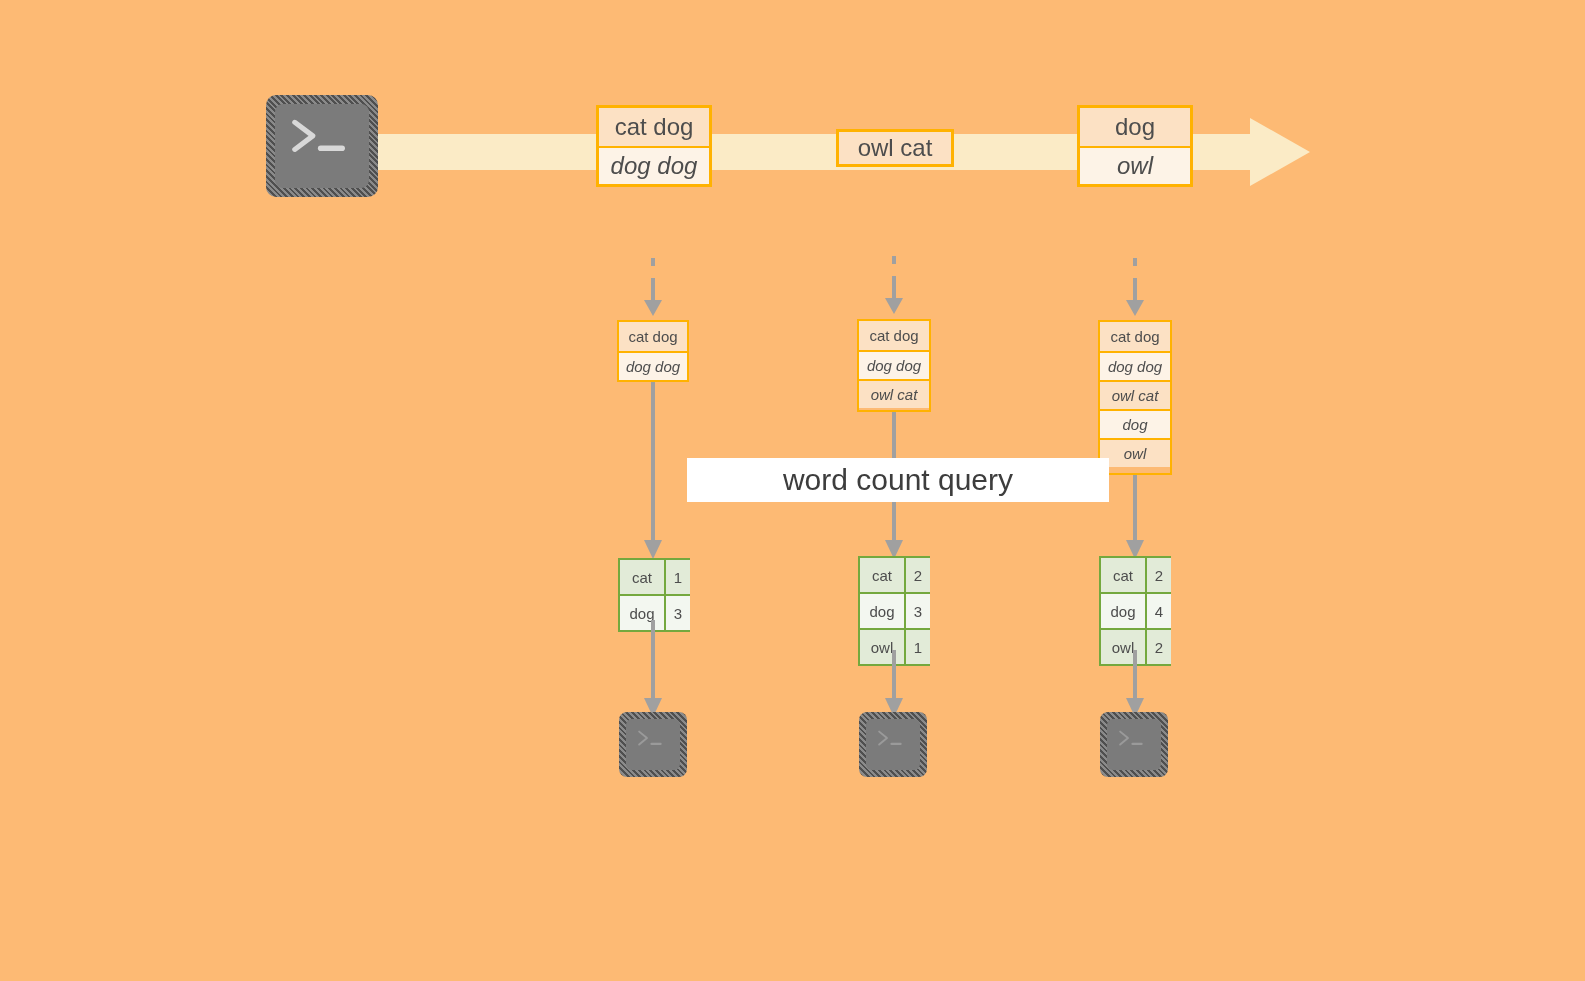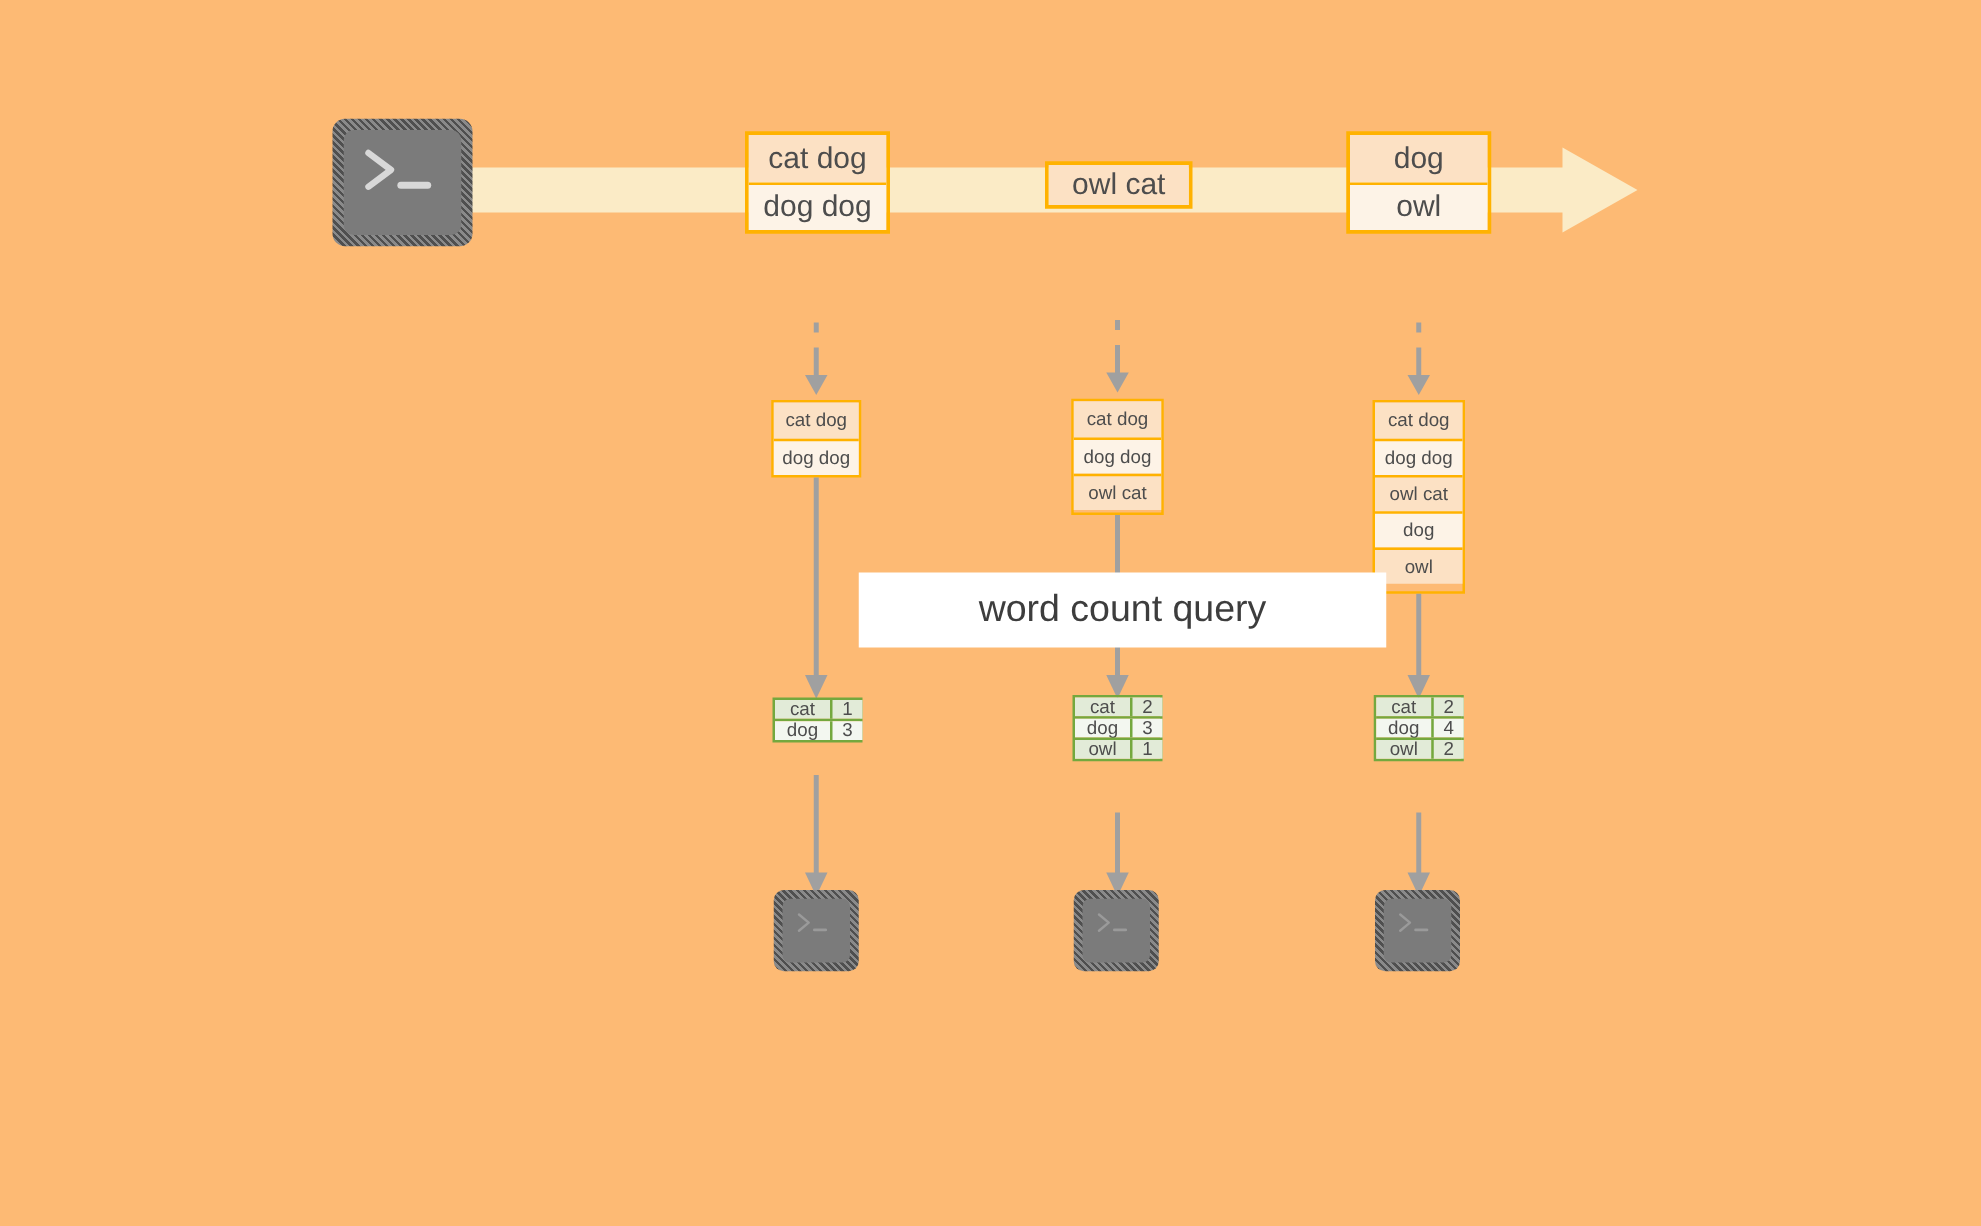--- a/index.html
+++ b/index.html
@@ -66,40 +66,40 @@
     box-sizing: border-box;
     display: flex;
     align-items: center;
     justify-content: center;
     color: #4d4d4d;
     white-space: nowrap;
     overflow: hidden;
   }
   .msgcell.shade-a { background: #FCE1C4; }
   .msgcell.shade-b { background: #FDF3E7; }
-  .msgcell + .msgcell { border-top: 2px solid #FFB200; }
+  .msgcell + .msgcell { border-top: 2px solid #FFB200; font-style: italic; }
 
   
   .msgbox.big .msgcell { font-size: 24px; height: 38px; }
   
   .msgbox.stack { border-width: 2px; }
   .msgbox.stack .msgcell { font-size: 15px; height: 29px; }
   .msgbox.stack .msgcell + .msgcell { border-top: 2px solid #FFB200; }
 
   
   .resulttable {
     position: absolute;
     box-sizing: border-box;
     border: 2px solid #74A83E;
     display: flex;
     flex-direction: column;
   }
   .resultrow {
     display: flex;
-    height: 15px;
+    height: 34px;
   }
   .resultrow + .resultrow { border-top: 2px solid #74A83E; }
   .resultcell {
     box-sizing: border-box;
     display: flex;
     align-items: center;
     justify-content: center;
     font-size: 15px;
     color: #4d4d4d;
   }
@@ -202,21 +202,21 @@
   </svg>
   <svg class="connector" style="left:882px; top:412px; width:24px; height:150px;" viewBox="0 0 24 150">
     <line x1="12" y1="0" x2="12" y2="130" stroke="#A0A0A0" stroke-width="4"></line>
     <path d="M3,128 L12,147 L21,128 Z" fill="#A0A0A0"></path>
   </svg>
   <svg class="connector" style="left:1123px; top:475px; width:24px; height:87px;" viewBox="0 0 24 87">
     <line x1="12" y1="0" x2="12" y2="67" stroke="#A0A0A0" stroke-width="4"></line>
     <path d="M3,65 L12,84 L21,65 Z" fill="#A0A0A0"></path>
   </svg>
 
-  <div class="query-label" style="left:687px; top:458px; width:422px; height:60px;">word count query</div>
+  <div class="query-label" style="left:687px; top:458px; width:422px; height:44px;">word count query</div>
 
   <div class="resulttable" style="left:618px; top:558px; width:72px;">
     <div class="resultrow shade-a">
       <div class="resultcell word">cat</div>
       <div class="resultcell count">1</div>
     </div>
     <div class="resultrow shade-b">
       <div class="resultcell word">dog</div>
       <div class="resultcell count">3</div>
     </div>

